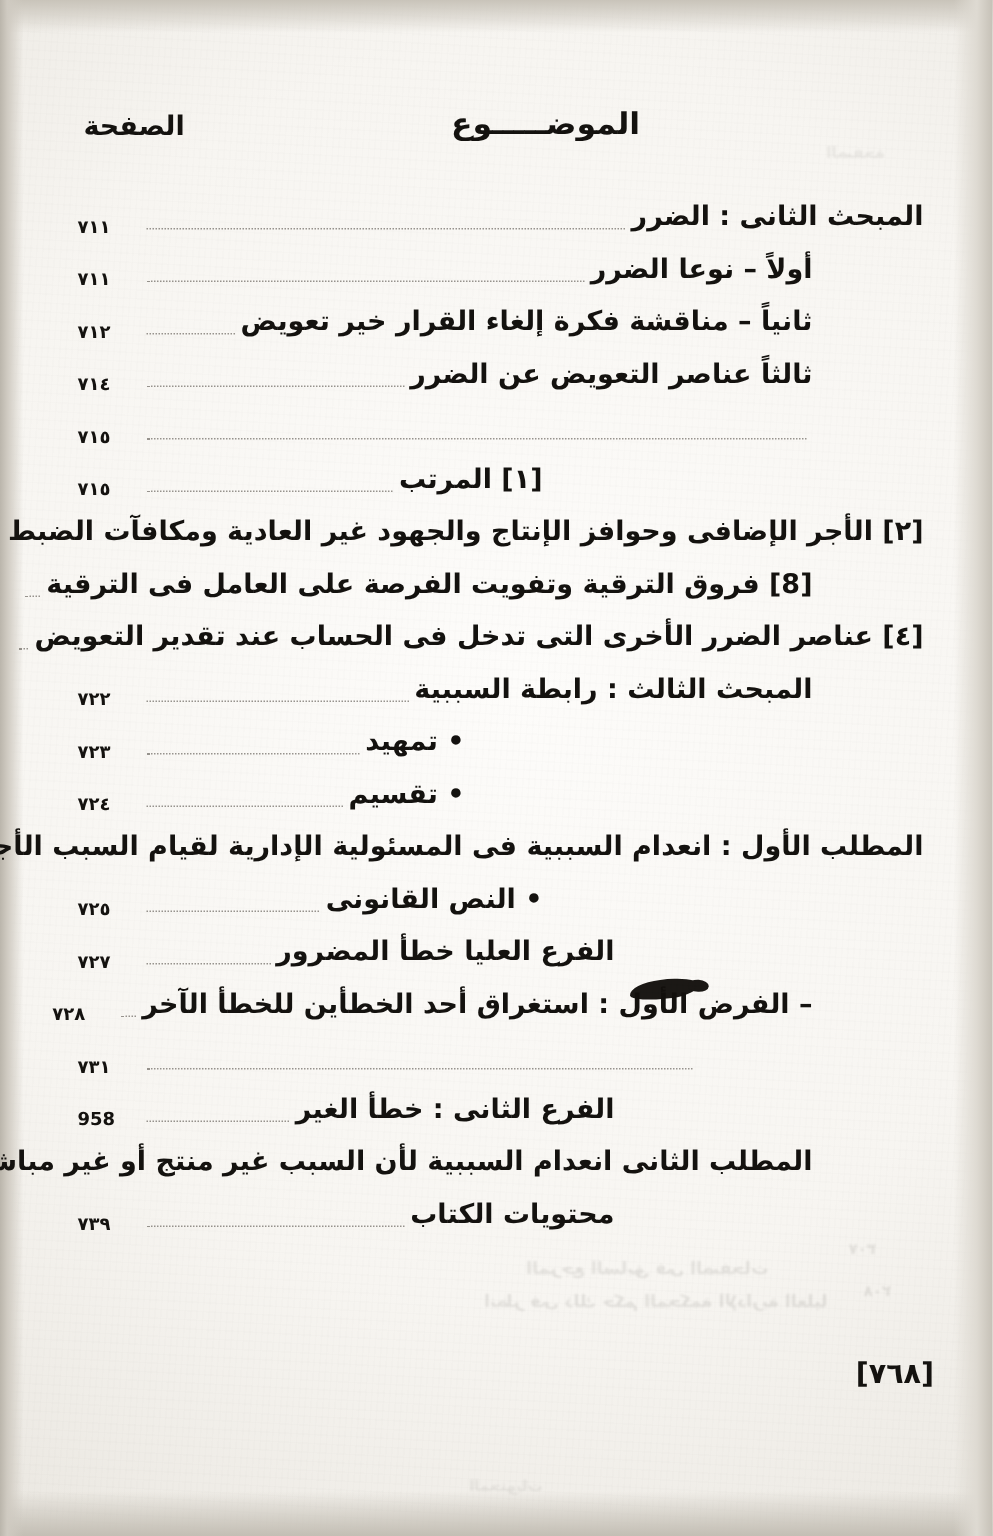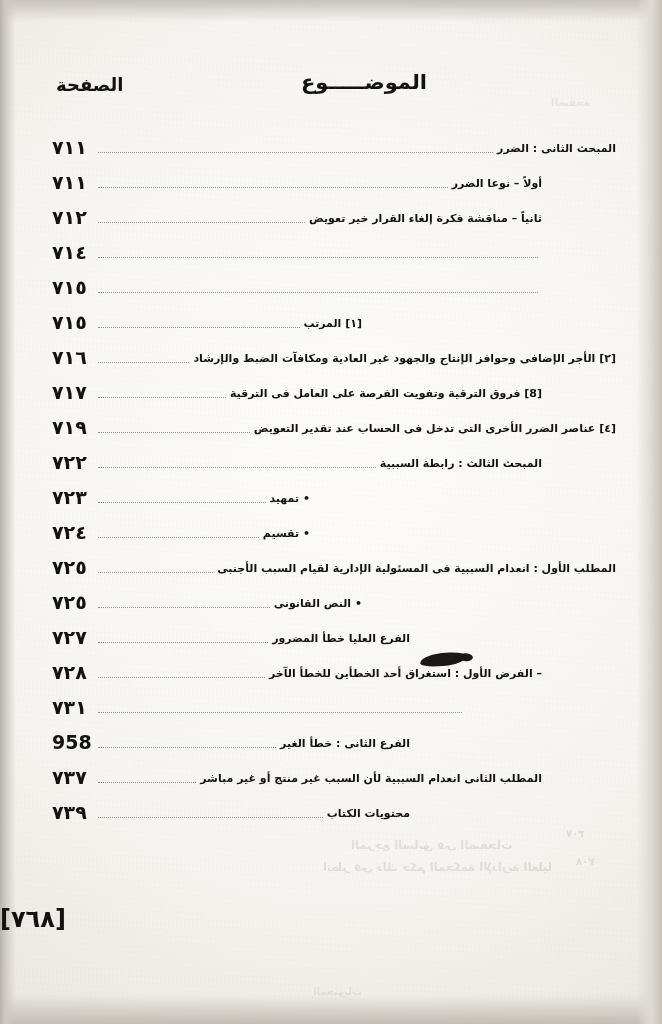--- a/index.html
+++ b/index.html
@@ -106,21 +106,21 @@
   .toc-row {
     position: relative;
     display: flex;
     flex-direction: row;
     align-items: flex-end;
     height: 35px;
     padding: 0 46px 0 52px;
   }
   .toc-title {
     flex: 0 0 auto;
-    font-size: 11px;
+    font-size: 18px;
     font-weight: 700;
     line-height: 1;
     white-space: nowrap;
     padding-bottom: 7px;
     letter-spacing: -0.1px;
   }
   .toc-leader {
     flex: 1 1 auto;
     position: relative;
     height: 100%;
@@ -131,21 +131,21 @@
     content: "";
     position: absolute;
     left: 0;
     right: 0;
     bottom: 8px;
     border-bottom: 1.5px dotted #5c5750;
     opacity: .62;
   }
   .toc-num {
     flex: 0 0 auto;
-    font-size: 19px;
+    font-size: 12px;
     font-weight: 700;
     line-height: 1;
     padding-bottom: 4px;
     white-space: nowrap;
     min-width: 42px;
     text-align: left;
     direction: rtl;
   }
 
   
@@ -182,22 +182,22 @@
     border-radius: 50%;
     transform: rotate(10deg);
   }
 
   
   .folio {
     position: absolute;
     left: 0;
     width: 623px;
     top: 905px;
-    text-align: left;
-    font-size: 24px;
+    text-align: right;
+    font-size: 19px;
     font-weight: 700;
     letter-spacing: 1px;
   }
 
   
   .bleed {
     position: absolute;
     opacity: .1;
     filter: blur(.6px);
     color: #2b2823;
@@ -251,20 +251,21 @@
           <span class="toc-title">أولاً – نوعا الضرر</span>
           <span class="toc-leader"></span>
           <span class="toc-num">٧١١</span>
         </div>
         <div class="toc-row ind-1">
           <span class="toc-title">ثانياً – مناقشة فكرة إلغاء القرار خير تعويض</span>
           <span class="toc-leader"></span>
           <span class="toc-num">٧١٢</span>
         </div>
         <div class="toc-row ind-1">
+          <span class="toc-title">ثالثاً عناصر التعويض عن الضرر</span>
           <span class="toc-leader"></span>
           <span class="toc-num">٧١٤</span>
         </div>
         <div class="toc-row ind-1">
           <span class="toc-leader"></span>
           <span class="toc-num">٧١٥</span>
         </div>
         <div class="toc-row ind-4">
           <span class="toc-title">[١] المرتب</span>
           <span class="toc-leader"></span>

